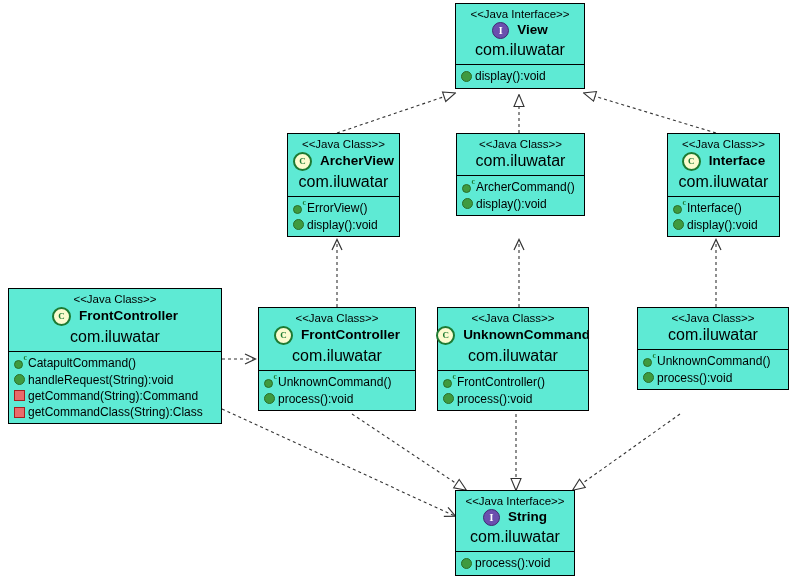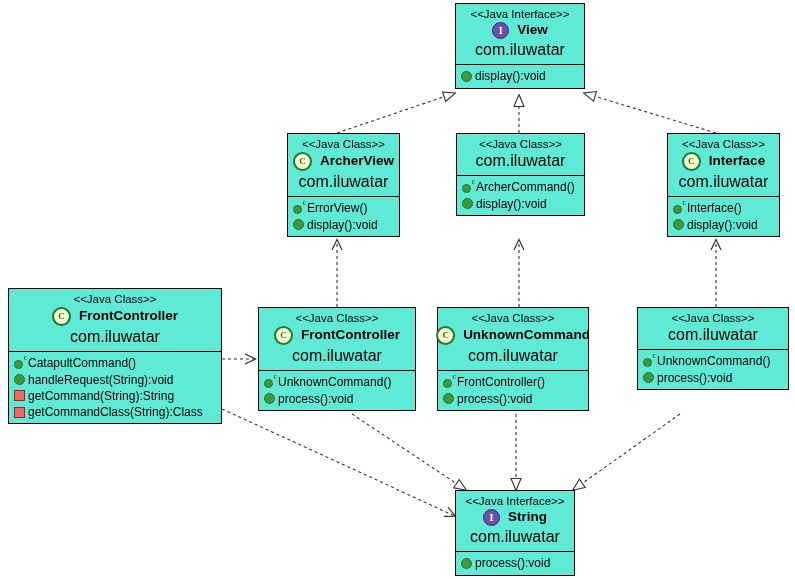--- a/index.html
+++ b/index.html
@@ -305,21 +305,21 @@
             <span class="sup">c</span>
           </span>
         <span class="member-label">CatapultCommand()</span>
       </div>
       <div class="member">
         <span class="ic-public"></span>
         <span class="member-label">handleRequest(String):void</span>
       </div>
       <div class="member">
         <span class="ic-private"></span>
-        <span class="member-label">getCommand(String):String</span>
+        <span class="member-label">getCommand(String):Command</span>
       </div>
       <div class="member">
         <span class="ic-private"></span>
         <span class="member-label">getCommandClass(String):Class</span>
       </div>
     </div>
   </div>
 
   <div class="uml-box" style="left:258px; top:307px; width:158px;">
     <div class="box-header">

